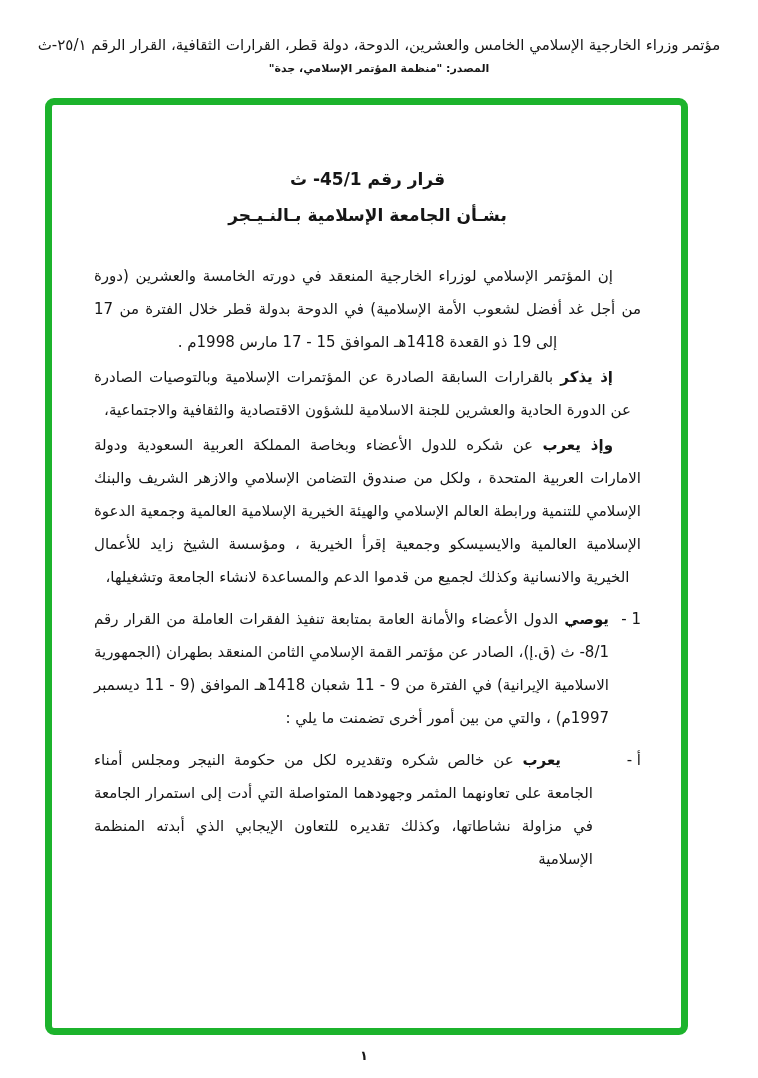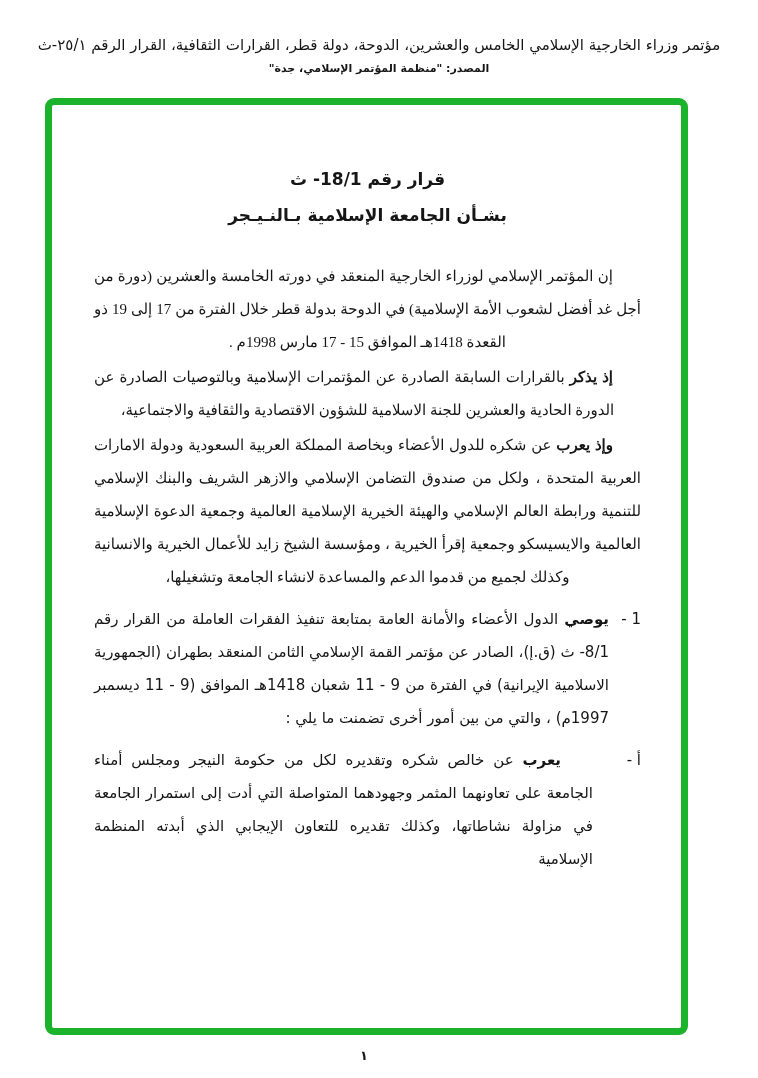--- a/index.html
+++ b/index.html
@@ -35,21 +35,21 @@
   }
   .doc-body{
     margin-top:27px;
     font-size:15px;line-height:33px;
     text-align:justify;
   }
   .para{margin:0 0 2px 0;}
   .para b{font-weight:bold;margin-top:36px;}
   .indent{text-indent:28px;}
   .indent-lg{text-indent:50px;}
-  .center-last{text-align-last:center;font-family:Liberation Serif, serif;}
+  .center-last{text-align-last:center;}
   .item{display:flex;margin-top:9px;}
   .marker{
     direction:ltr;unicode-bidi:isolate;
     flex:0 0 auto;text-align:right;
     font-size:15px;line-height:33px;
   }
   .item-n .marker{width:32px;}
   .item-a .marker{width:48px;padding-left:4px;box-sizing:border-box;}
   .item-text{flex:1 1 auto;margin:0;text-align:justify;}
   .item-a .item-text{text-indent:32px;}
@@ -64,21 +64,21 @@
 
 <header class="page-header">
   <div class="l1">مؤتمر وزراء الخارجية الإسلامي الخامس والعشرين، الدوحة، دولة قطر، القرارات الثقافية، القرار الرقم ٢٥/١-ث</div>
   <div class="l2">المصدر:  "منظمة المؤتمر الإسلامي، جدة"</div>
 </header>
 
 <div class="frame">
   <div class="doc">
 
     <div class="doc-title">
-      <div>قرار رقم 18/1- ث</div>
+      <div>قرار رقم 45/1- ث</div>
       <div>بشـأن الجامعة الإسلامية بـالنـيـجر</div>
     </div>
 
     <div class="doc-body">
 
       <p class="para indent center-last"><b></b><span>إن المؤتمر الإسلامي لوزراء الخارجية المنعقد في دورته الخامسة والعشرين (دورة من أجل غد أفضل لشعوب الأمة الإسلامية) في الدوحة بدولة قطر خلال الفترة من 17 إلى 19 ذو القعدة 1418هـ الموافق 15 - 17 مارس 1998م .</span></p>
 
       <p class="para indent center-last"><b>إذ يذكر</b><span> بالقرارات السابقة الصادرة عن المؤتمرات الإسلامية وبالتوصيات الصادرة عن الدورة الحادية والعشرين للجنة الاسلامية للشؤون الاقتصادية والثقافية والاجتماعية،</span></p>
 
       <p class="para indent center-last"><b>وإذ يعرب</b><span> عن شكره للدول الأعضاء وبخاصة المملكة العربية السعودية ودولة الامارات العربية المتحدة ، ولكل من صندوق التضامن الإسلامي والازهر الشريف والبنك الإسلامي للتنمية ورابطة العالم الإسلامي والهيئة الخيرية الإسلامية العالمية وجمعية الدعوة الإسلامية العالمية والايسيسكو وجمعية إقرأ الخيرية ، ومؤسسة الشيخ زايد للأعمال الخيرية والانسانية وكذلك لجميع من قدموا الدعم والمساعدة لانشاء الجامعة وتشغيلها،</span></p>

